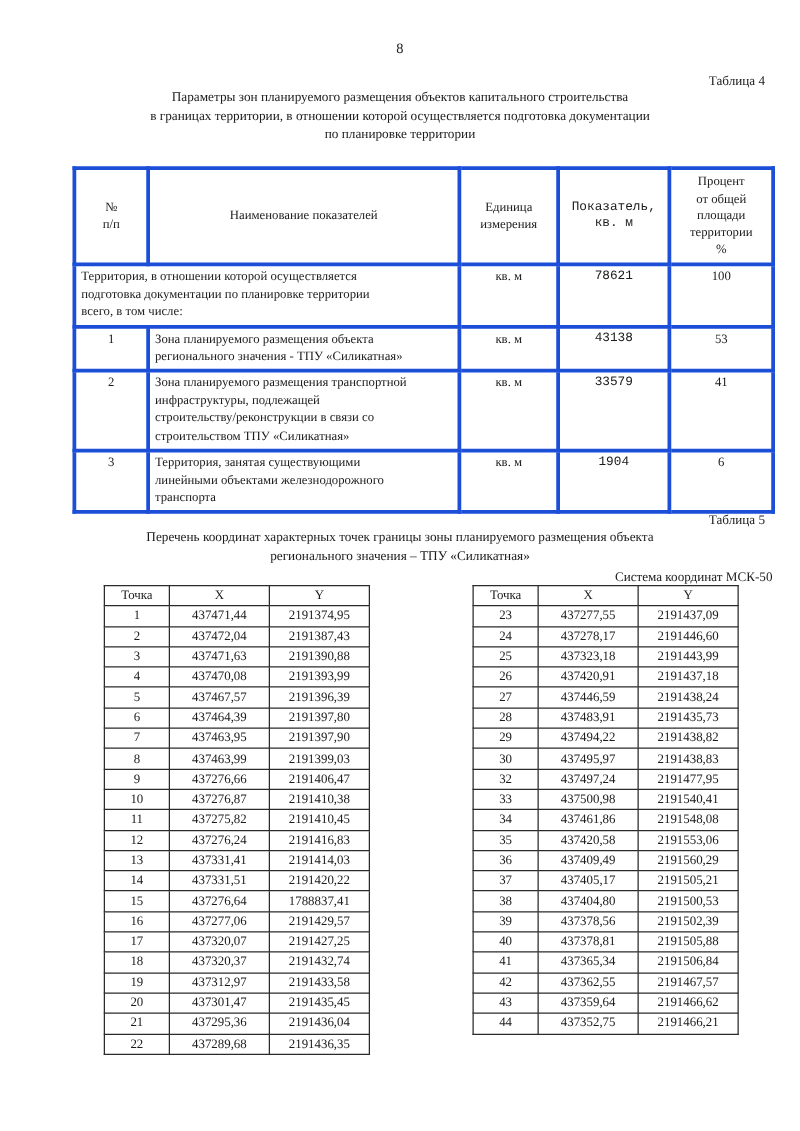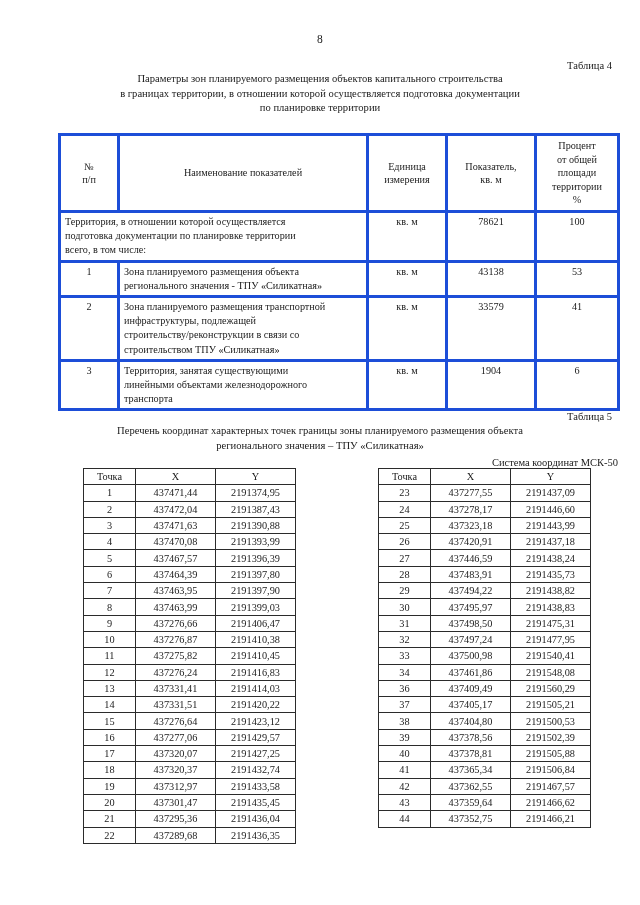--- a/index.html
+++ b/index.html
@@ -79,21 +79,21 @@
   }
   .tbl4 thead th {
     text-align: center;
     vertical-align: middle;
     height: 70px;
     line-height: 13.5px;
   }
   .c-num   { width: 48px;  text-align: center; }
   .c-name  { width: 238px; }
   .c-unit  { width: 68px;  text-align: center; }
-  .c-val   { width: 78px;  text-align: center; }
+  .c-val   { width: 78px;  text-align: center; font-family: Liberation Mono, monospace; }
   .c-pct   { width: 72px;  text-align: center; }
 
   .tbl4 tbody td { line-height: 14.2px; }
   .tbl4 tbody td.c-num,
   .tbl4 tbody td.c-unit,
   .tbl4 tbody td.c-val,
   .tbl4 tbody td.c-pct { text-align: center; }
   .row-total td.c-name { text-align: justify; text-align-last: left; }
   .row-total td.c-name span { display: block; }
 
@@ -291,21 +291,21 @@
           <td class="col-y">2191414,03</td>
         </tr>
         <tr>
           <td class="col-pt">14</td>
           <td class="col-x">437331,51</td>
           <td class="col-y">2191420,22</td>
         </tr>
         <tr>
           <td class="col-pt">15</td>
           <td class="col-x">437276,64</td>
-          <td class="col-y">2191423,12</td>
+          <td class="col-y">1788837,41</td>
         </tr>
         <tr>
           <td class="col-pt">16</td>
           <td class="col-x">437277,06</td>
           <td class="col-y">2191429,57</td>
         </tr>
         <tr>
           <td class="col-pt">17</td>
           <td class="col-x">437320,07</td>
           <td class="col-y">2191427,25</td>
@@ -381,40 +381,40 @@
           <td class="col-pt">29</td>
           <td class="col-x">437494,22</td>
           <td class="col-y">2191438,82</td>
         </tr>
         <tr>
           <td class="col-pt">30</td>
           <td class="col-x">437495,97</td>
           <td class="col-y">2191438,83</td>
         </tr>
         <tr>
-          <td class="col-pt">31</td>
-          <td class="col-x">437498,50</td>
-          <td class="col-y">2191475,31</td>
-        </tr>
-        <tr>
           <td class="col-pt">32</td>
           <td class="col-x">437497,24</td>
           <td class="col-y">2191477,95</td>
         </tr>
         <tr>
           <td class="col-pt">33</td>
           <td class="col-x">437500,98</td>
           <td class="col-y">2191540,41</td>
         </tr>
         <tr>
           <td class="col-pt">34</td>
           <td class="col-x">437461,86</td>
           <td class="col-y">2191548,08</td>
         </tr>
         <tr>
+          <td class="col-pt">35</td>
+          <td class="col-x">437420,58</td>
+          <td class="col-y">2191553,06</td>
+        </tr>
+        <tr>
           <td class="col-pt">36</td>
           <td class="col-x">437409,49</td>
           <td class="col-y">2191560,29</td>
         </tr>
         <tr>
           <td class="col-pt">37</td>
           <td class="col-x">437405,17</td>
           <td class="col-y">2191505,21</td>
         </tr>
         <tr>

